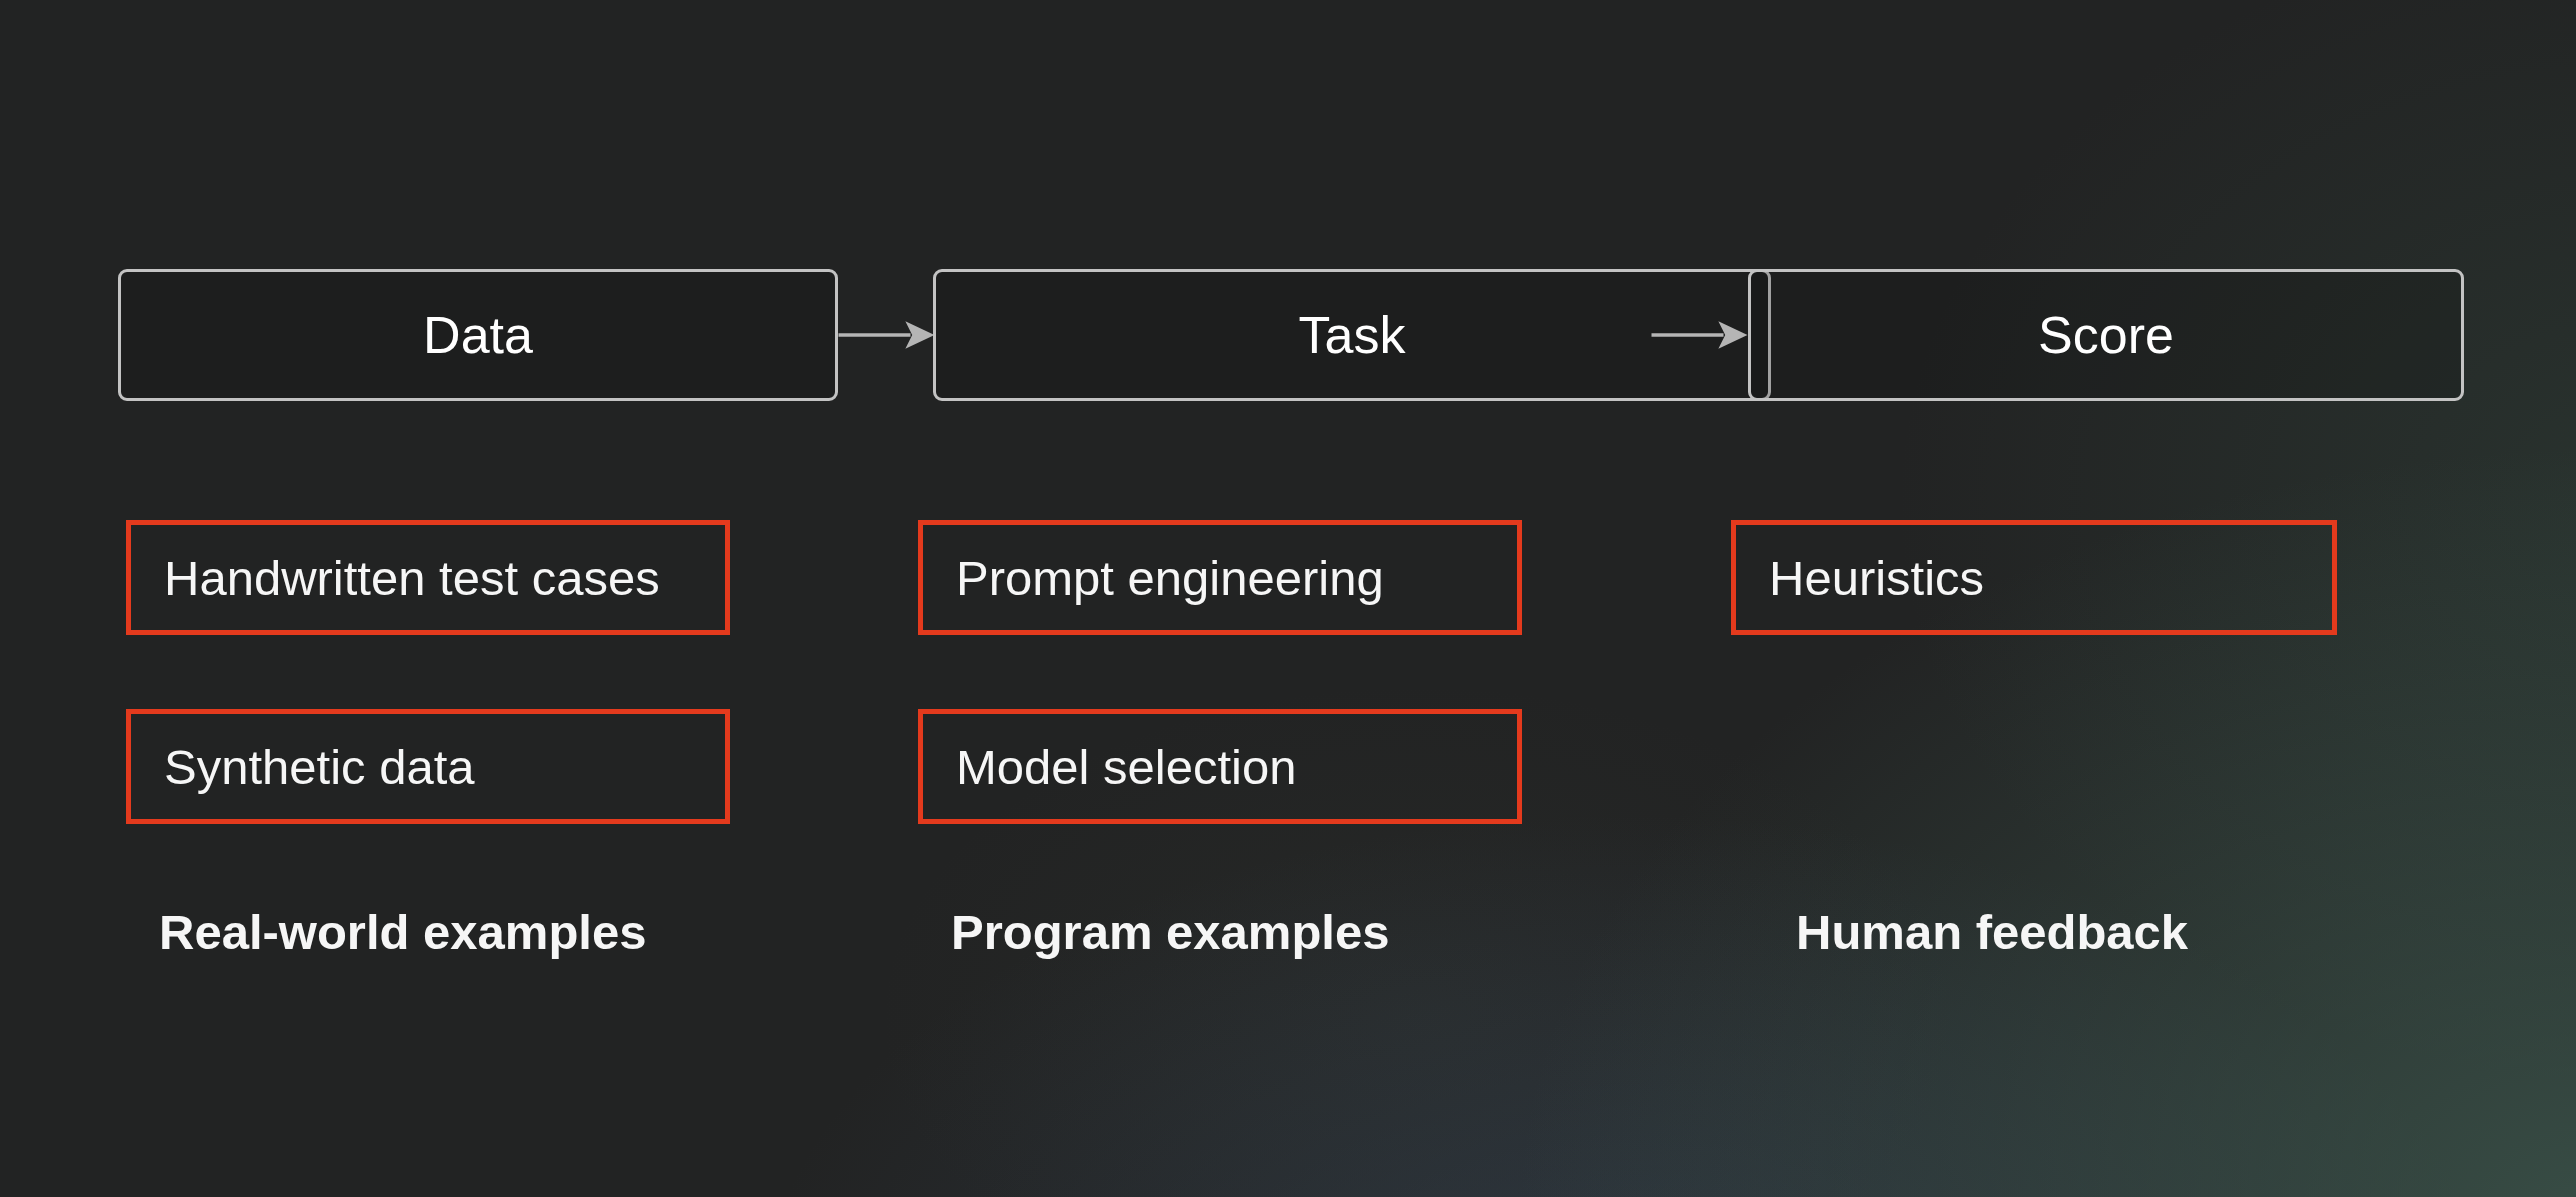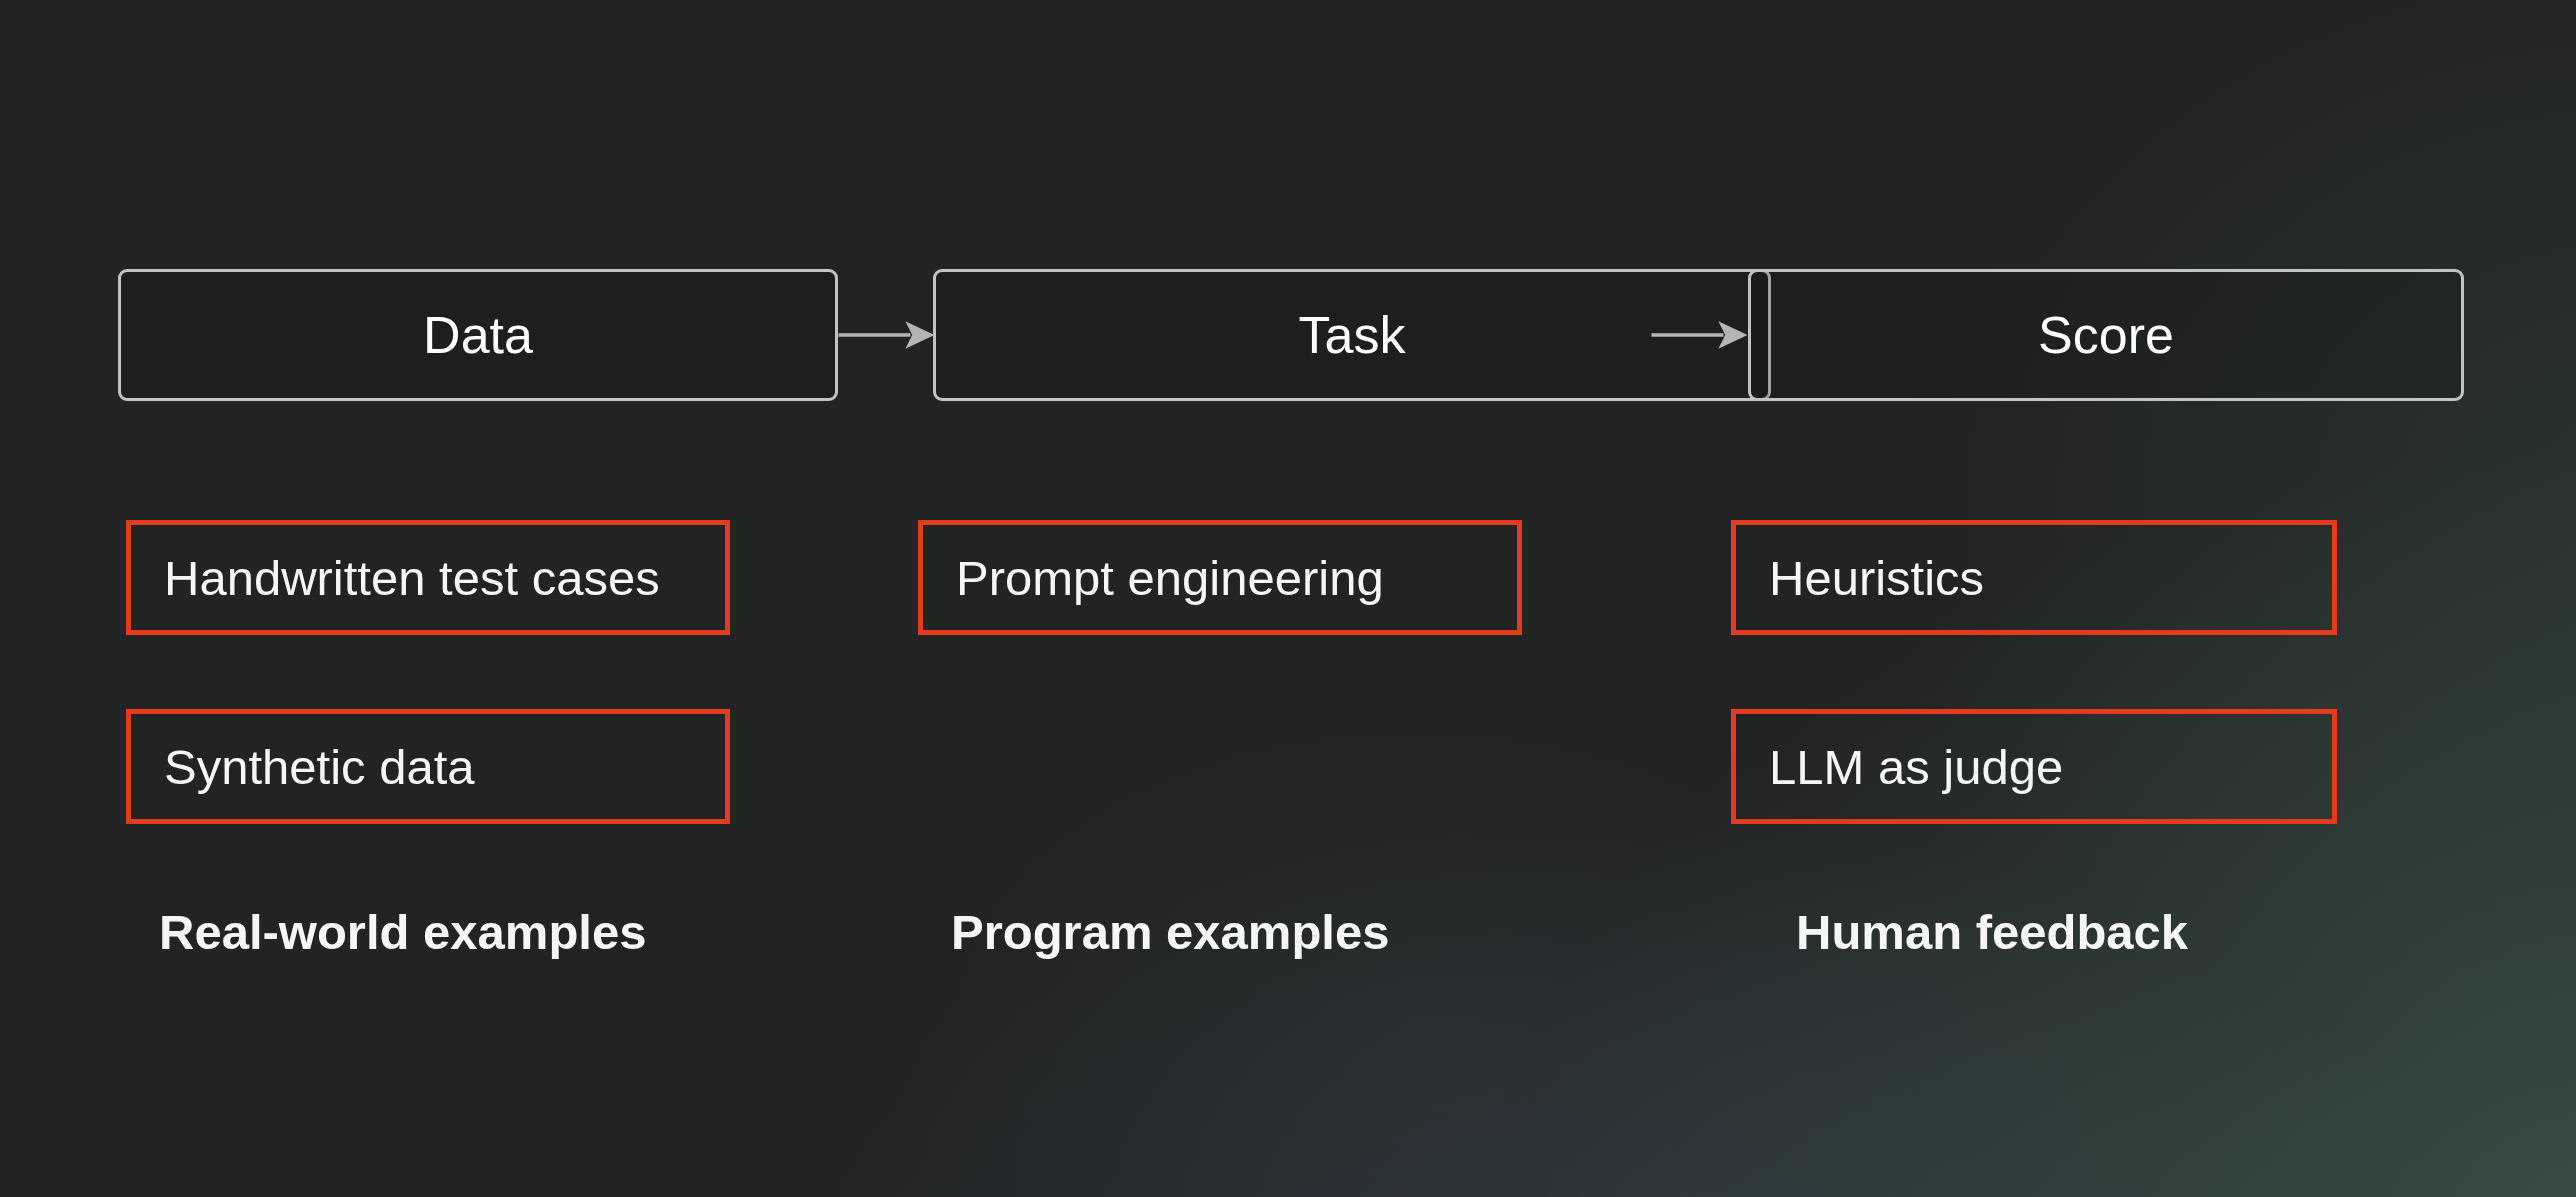--- a/index.html
+++ b/index.html
@@ -132,22 +132,22 @@
   <div class="hl-box row-1 col-2">
     <span class="item-label">Prompt engineering</span>
   </div>
   <div class="hl-box row-1 col-3">
     <span class="item-label">Heuristics</span>
   </div>
 
   <div class="hl-box row-2 col-1">
     <span class="item-label">Synthetic data</span>
   </div>
-  <div class="hl-box row-2 col-3">
-    <span class="item-label">LLM as judge</span>
+  <div class="hl-box row-2 col-2">
+    <span class="item-label">Model selection</span>
   </div>
 
   <div class="plain-label plain-1">Real-world examples</div>
   <div class="plain-label plain-2">Program examples</div>
   <div class="plain-label plain-3">Human feedback</div>
 
 </div>
 
 
 </body></html>

